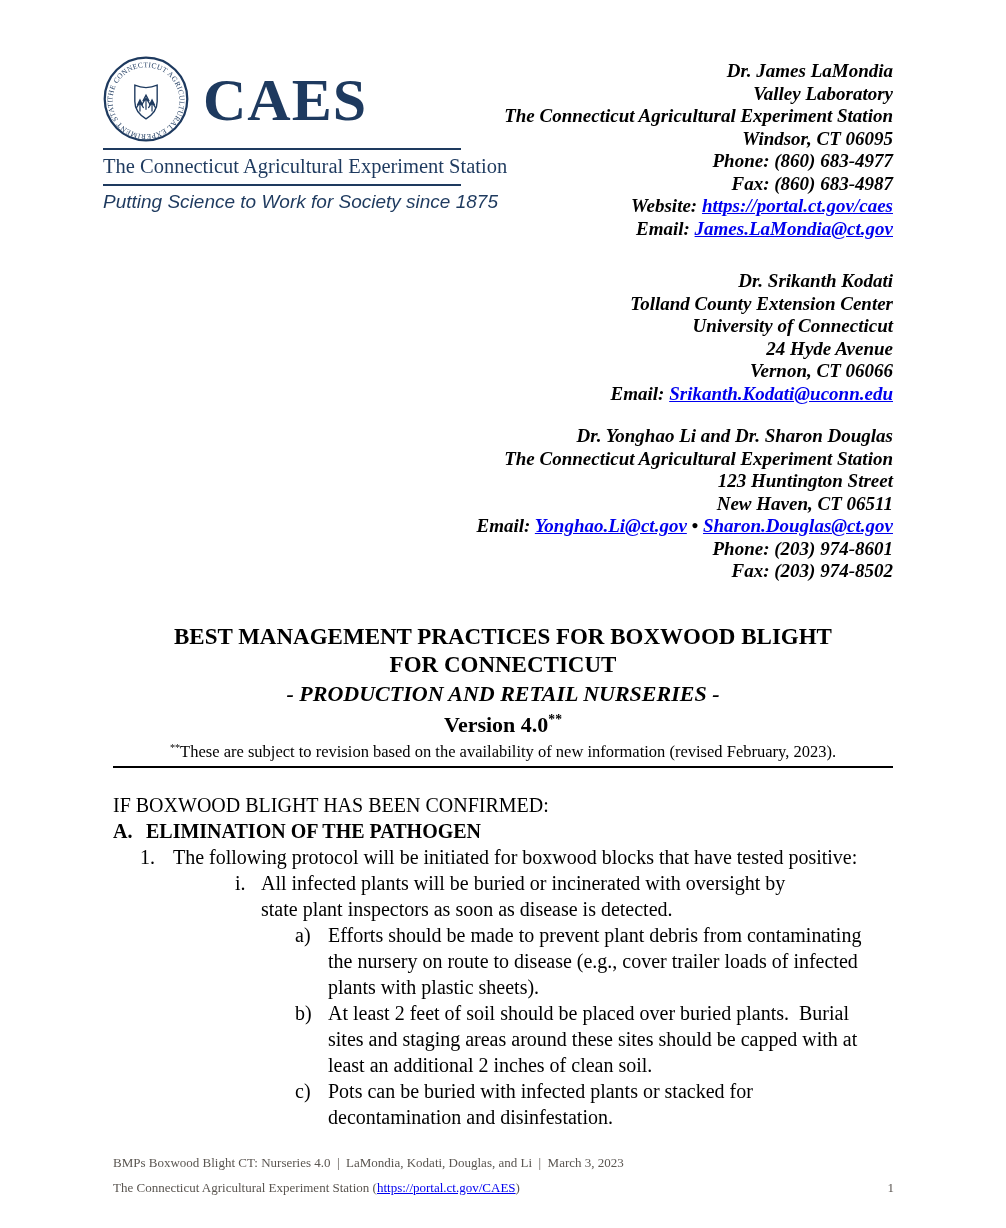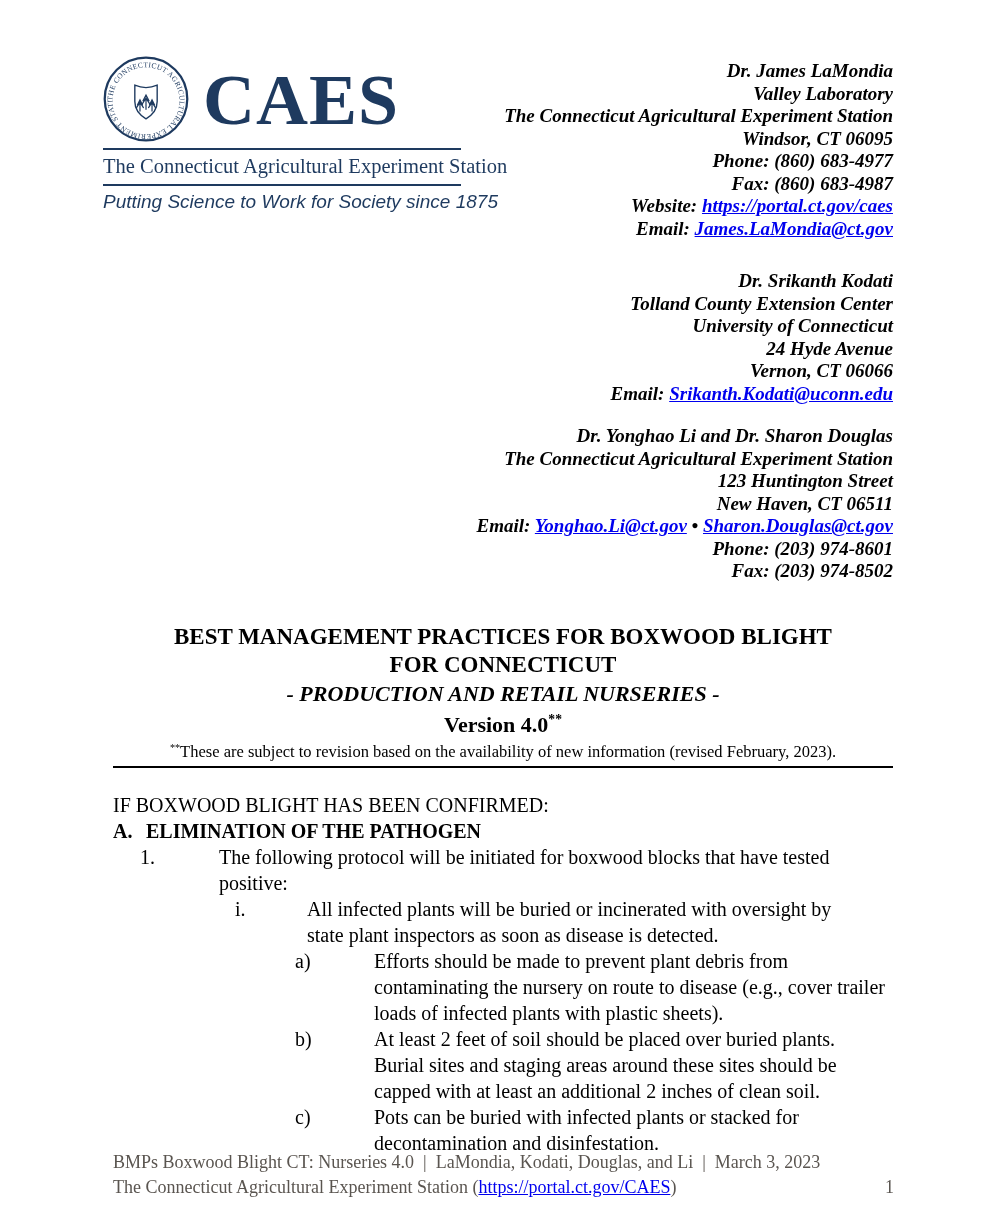--- a/index.html
+++ b/index.html
@@ -16,21 +16,21 @@
 
   
   .logo-block {
     position:absolute; left:103px; top:56px; width:358px;
   }
   .logo-top { display:flex; align-items:flex-start; }
   .seal { width:86px; height:86px; flex:0 0 86px; }
   .caes-acronym {
     font-family:"Liberation Serif", serif;
     font-weight:bold;
-    font-size:72px; line-height:84px;
+    font-size:60px; line-height:84px;
     color:#1e3a5f;
     letter-spacing:1px;
     margin-left:14px;
     margin-top:2px;
   }
   .logo-rule { border-top:2px solid #1e3a5f; margin-top:6px; }
   .logo-station {
     font-size:20.5px; line-height:24px; color:#1e3a5f;
     padding-top:4px; white-space:nowrap;
   }
@@ -62,36 +62,36 @@
   .version sup, .footnote sup { font-size:62%; vertical-align:super; line-height:0; }
   .footnote { font-size:16.5px; line-height:20px; margin-top:4px; white-space:pre-wrap; }
   .title-rule { border-bottom:2px solid #000; margin-top:4px; }
 
   
   .doc-body { margin-top:24px; font-size:20px; line-height:26px; }
   .bh { font-weight:normal; }
   .sect { display:flex; font-weight:bold; }
   .sect .marker { flex:0 0 33px; }
   .row { display:flex; }
-  .row .itext { white-space:pre-wrap;margin-left:46px; }
+  .row .itext { white-space:pre-wrap; }
   .lvl1 { padding-left:27px; }
   .lvl1 .marker { flex:0 0 33px; }
   .lvl2 { padding-left:122px; }
   .lvl2 .marker { flex:0 0 26px; }
   .lvl3 { padding-left:182px; }
   .lvl3 .marker { flex:0 0 33px; }
   .lvl3 .itext { max-width:558px; }
   .lvl2 .itext { max-width:560px; }
 
   
   .footer {
     position:absolute; left:113px; right:112px; bottom:28px;
     display:flex; justify-content:space-between; align-items:flex-end;
     color:#5a5550;
-    font-size:18px; line-height:25px;
+    font-size:13px; line-height:25px;
   }
   .footer a { color:#0000EE; text-decoration:underline; }
   .footer .fline1 { white-space:pre-wrap; }
   .page-number { color:#5a5550; }
 </style>
 </head>
 <body>
 
 <div class="page">
 

